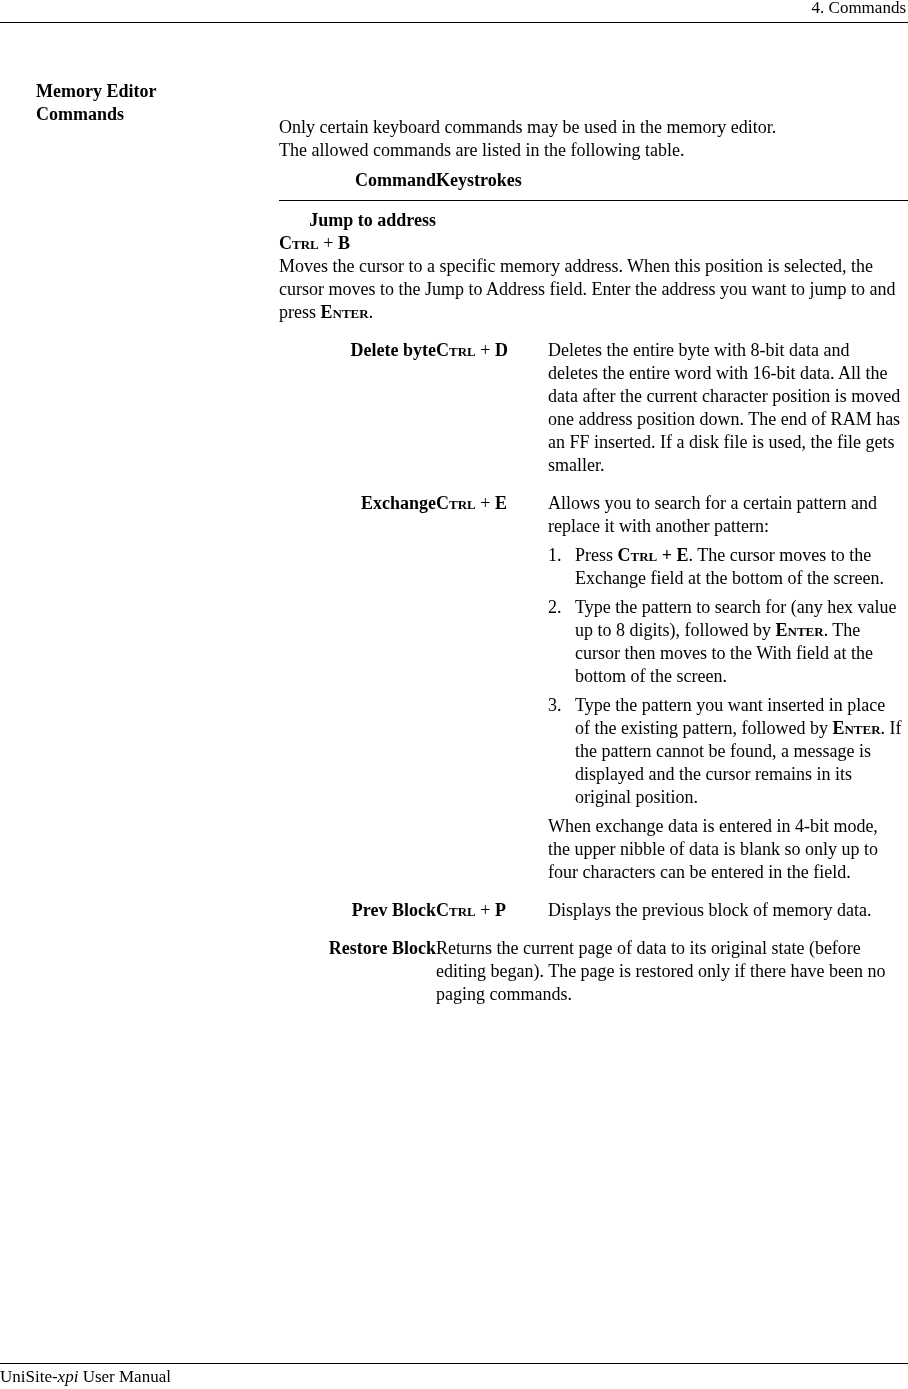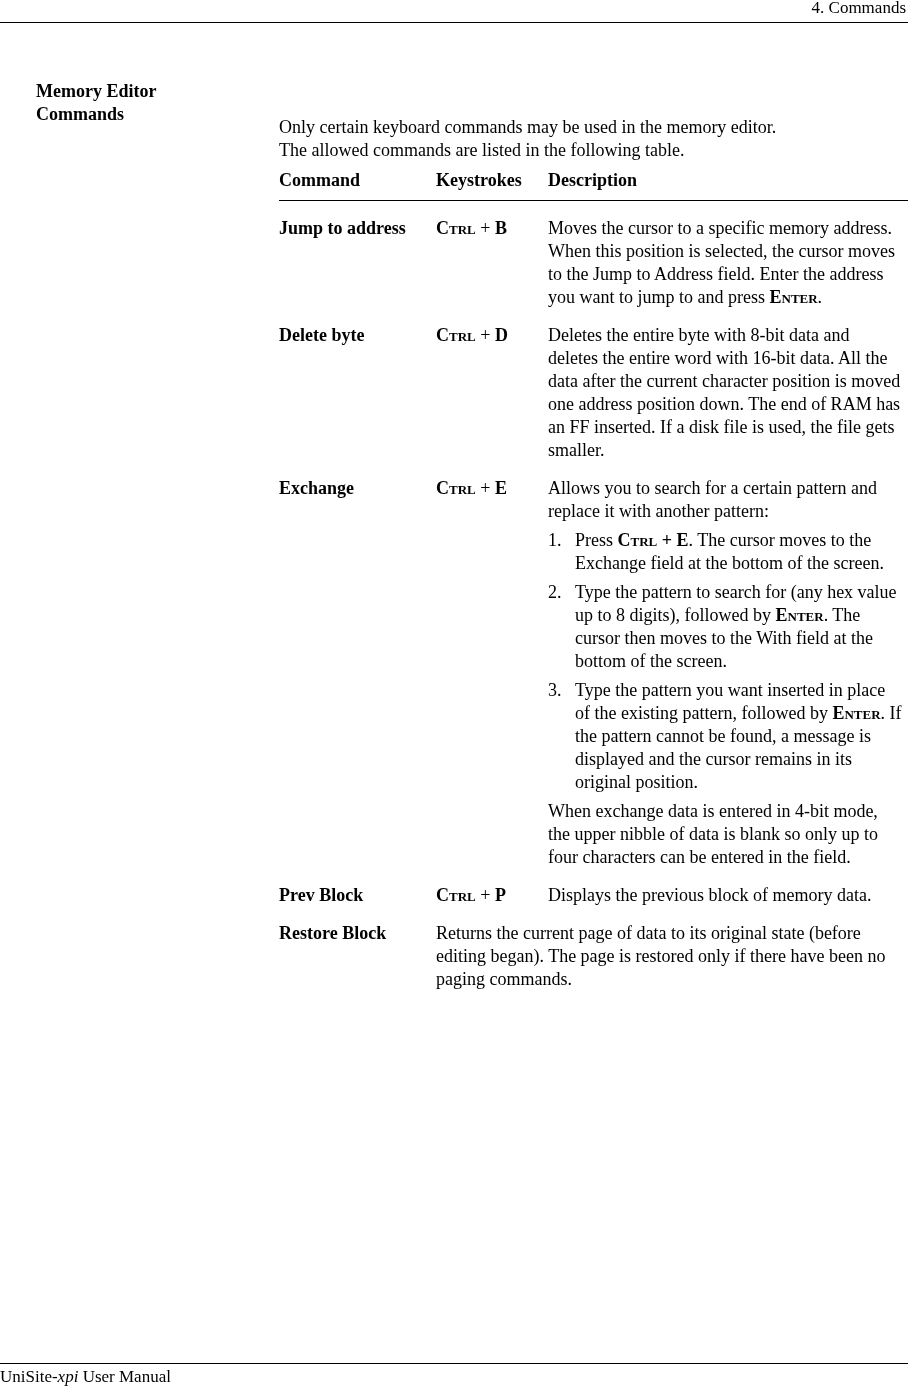--- a/index.html
+++ b/index.html
@@ -15,25 +15,25 @@
   .footer-left { position: absolute; left: 0; top: 1367px; font-size: 17px; }
   .footer-right { position: absolute; right: 2px; top: 1387px; font-size: 15px; }
   .section-heading {
     position: absolute; left: 36px; top: 80px; font-weight: bold; font-size: 18px; line-height: 23px;
   }
   .intro {
     position: absolute; left: 279px; top: 116px; width: 620px; font-size: 18px; line-height: 23px;
   }
   .table { position: absolute; left: 279px; top: 169px; width: 629px; font-size: 18px; line-height: 23px; }
   .thead { display: flex; font-weight: bold; padding-bottom: 8px; border-bottom: 1px solid #000; }
-  .c1 { width: 157px; flex: none; }
+  .c1 { width: 157px; flex: none; text-align: right; }
   .c2 { width: 112px; flex: none; }
   .c3 { flex: 1; padding-right: 6px; }
   .row { display: flex; margin-top: 15px; }
-  .row:first-of-type { margin-top: 8px; }
+  .row:first-of-type { margin-top: 0; flex-direction: column; }
   .tbody { padding-top: 8px; }
   .cmd { font-weight: bold; }
   .key { font-weight: bold; }
   .sc { font-variant: small-caps; }
   .para { margin: 0; }
   .steps { margin: 6px 0 0 0; padding: 0; list-style: none; }
   .step { display: flex; margin-bottom: 6px; }
   .step-num { width: 27px; flex: none; }
   .step-text { flex: 1; }
   .after { margin-top: 0; }
@@ -51,21 +51,20 @@
 
 <div class="intro">
   <div>Only certain keyboard commands may be used in the memory editor.</div>
   <div>The allowed commands are listed in the following table.</div>
 </div>
 
 <div class="table">
   <div class="thead">
     <div class="c1">Command</div>
     <div class="c2">Keystrokes</div>
-    <div class="c3">Description</div>
   </div>
 
   <div class="tbody">
 
     <div class="row">
       <div class="c1 cmd">Jump to address</div>
       <div class="c2 key"><span class="sc">Ctrl</span><span style="font-weight:normal;white-space:pre"> + </span><span>B</span></div>
       <div class="c3"><span>Moves the cursor to a specific memory address. When this position is selected, the cursor moves to the Jump to Address field. Enter the address you want to jump to and press </span><b class="sc">Enter</b><span>.</span></div>
     </div>
 

